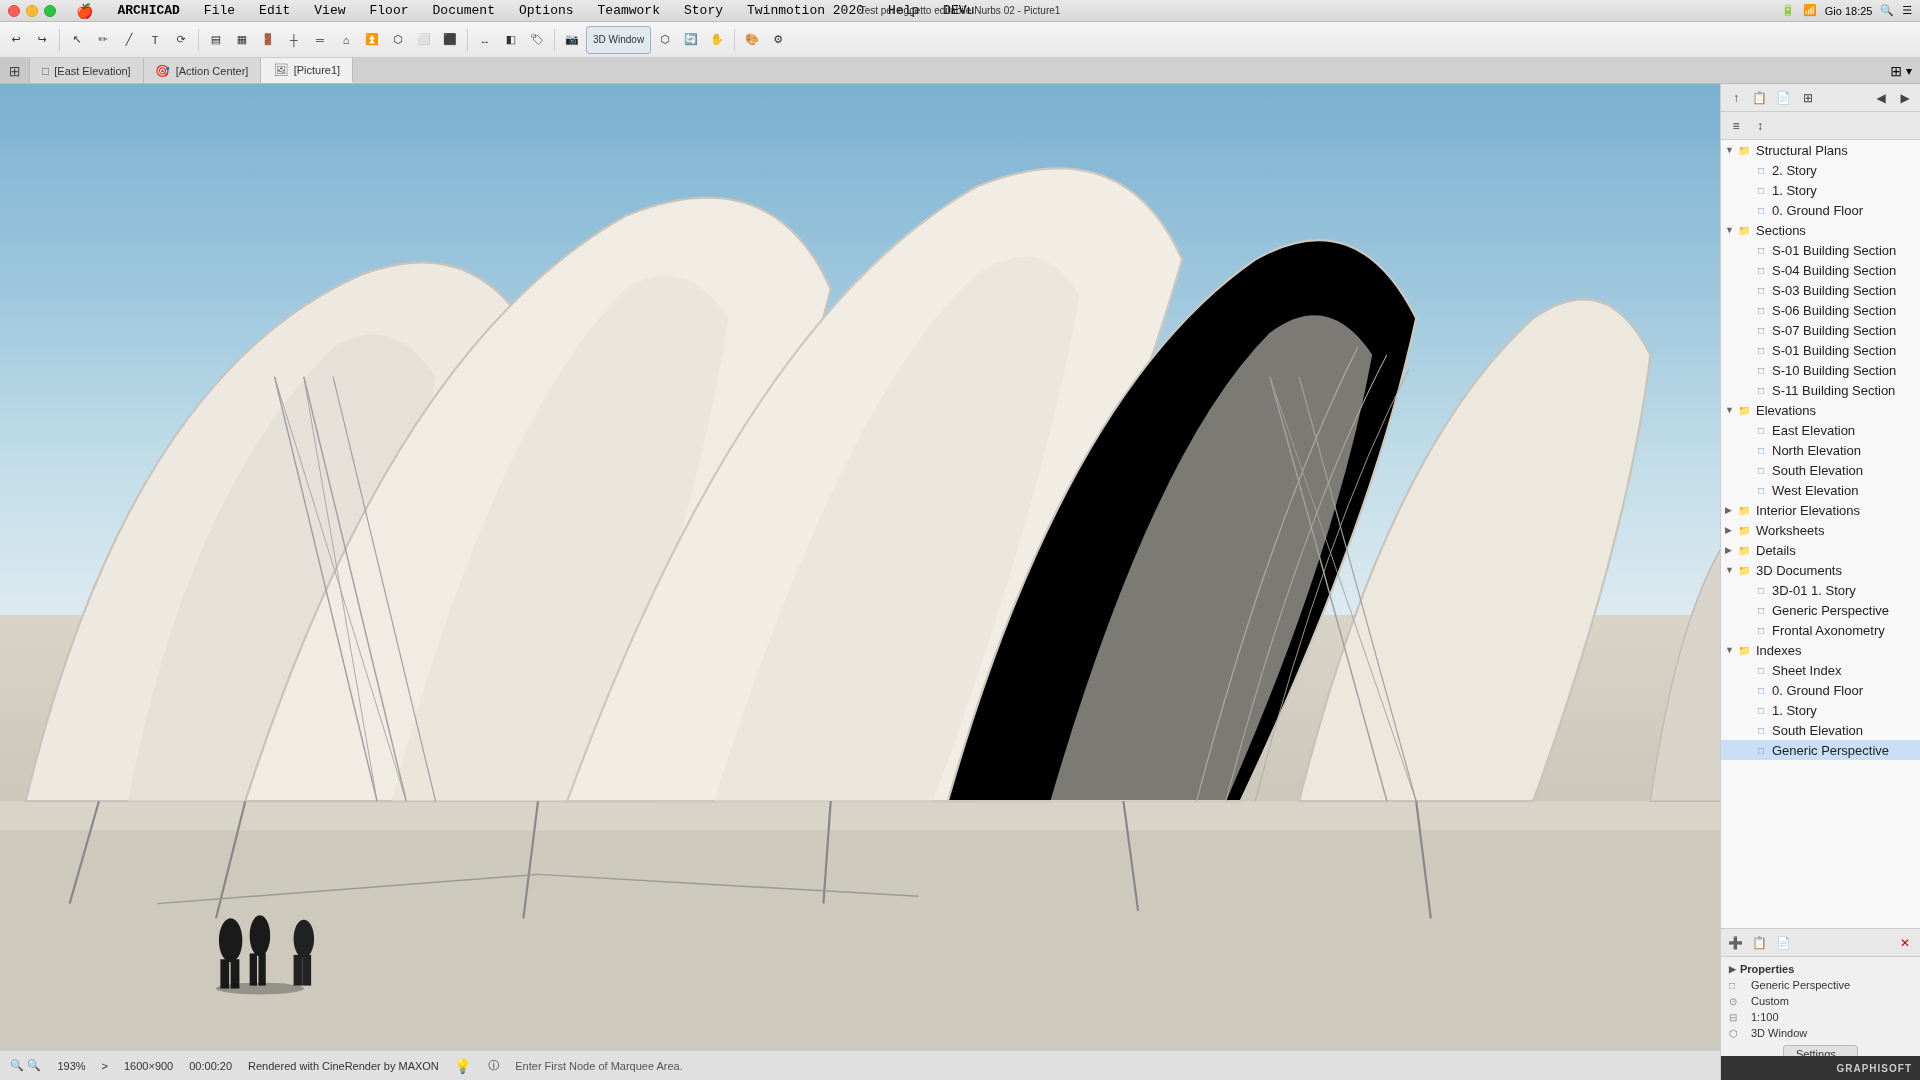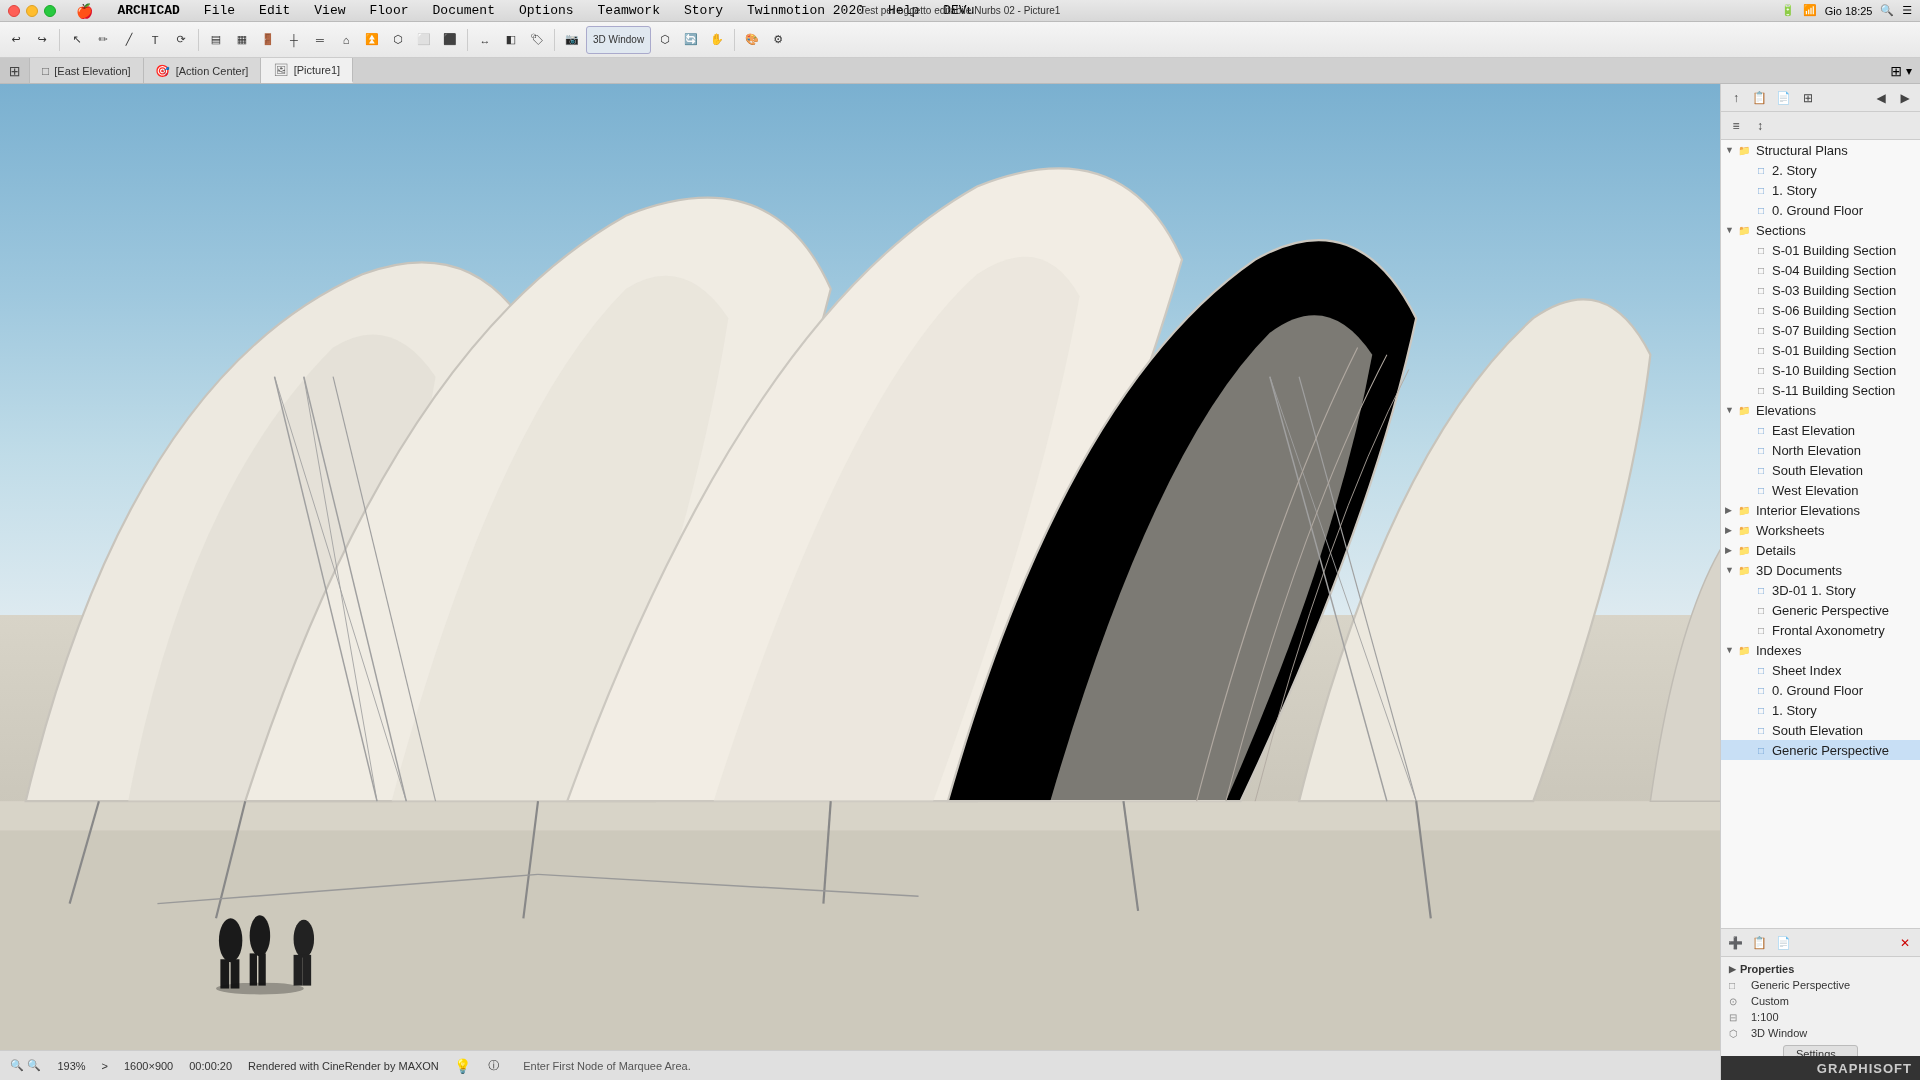--- a/index.html
+++ b/index.html
@@ -138,21 +138,21 @@
       background: #e0e0e0;
       border-top: 1px solid #ccc;
       display: flex;
       align-items: center;
       padding: 0 10px;
       gap: 16px;
       font-size: 11px;
       color: #333;
     }
     .status-item { display: flex; align-items: center; gap: 4px; }
-    #statusbar .status-message { margin-left: 8px; color: #555; }
+    #statusbar .status-message { color: #555; }
 
     
     #right-panel {
       width: 200px;
       background: #f0f0f0;
       border-left: 1px solid #ccc;
       display: flex;
       flex-direction: column;
       overflow: hidden;
     }
@@ -693,17 +693,17 @@
       <div class="prop-row">
         <span class="prop-icon">⬡</span>
         <span class="prop-value">3D Window</span>
       </div>
       <div style="text-align:center; margin-top:4px;">
         <button class="settings-btn">Settings...</button>
       </div>
     </div>
 
     <div id="graphisoft-logo">
-      <span style="color:#ccc; letter-spacing:1px; font-size:13px; font-weight:bold;">GRAPHISOFT</span>
+      <span style="color:#ccc; letter-spacing:1px; font-size:10px; font-weight:bold;">GRAPHISOFT</span>
     </div>
 
   </div>
 </div>
 
 </body></html>

